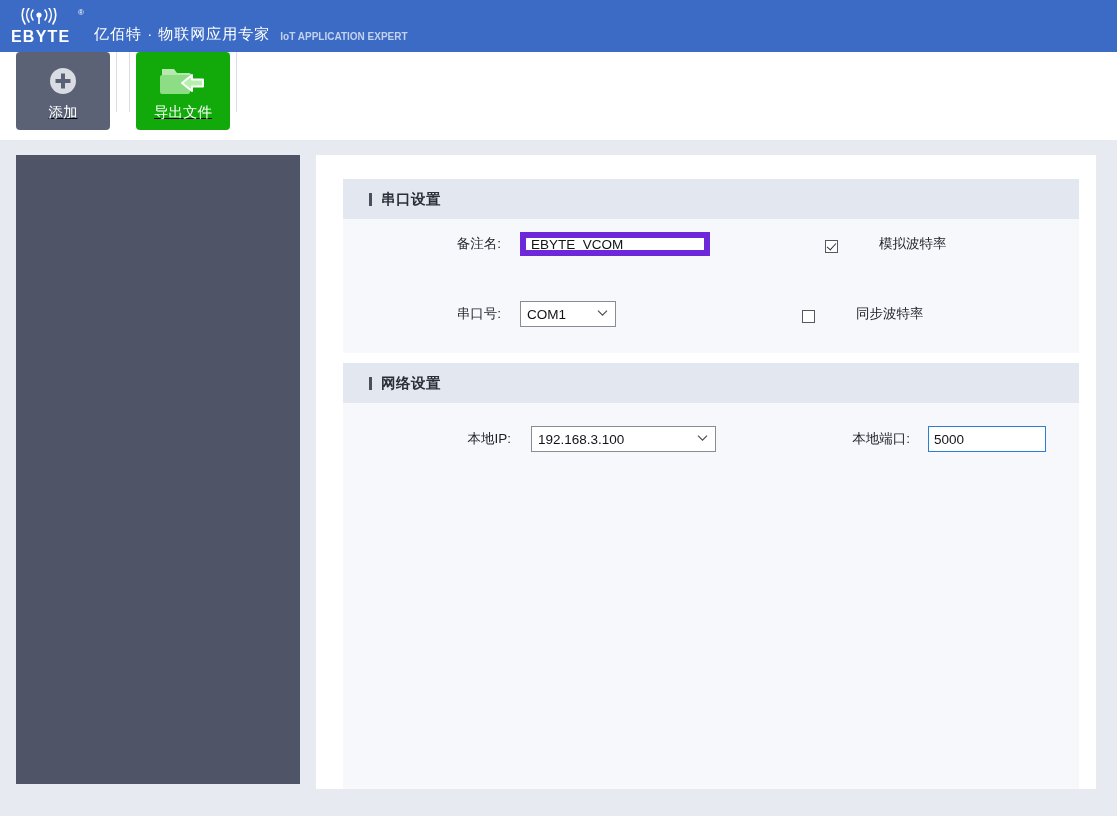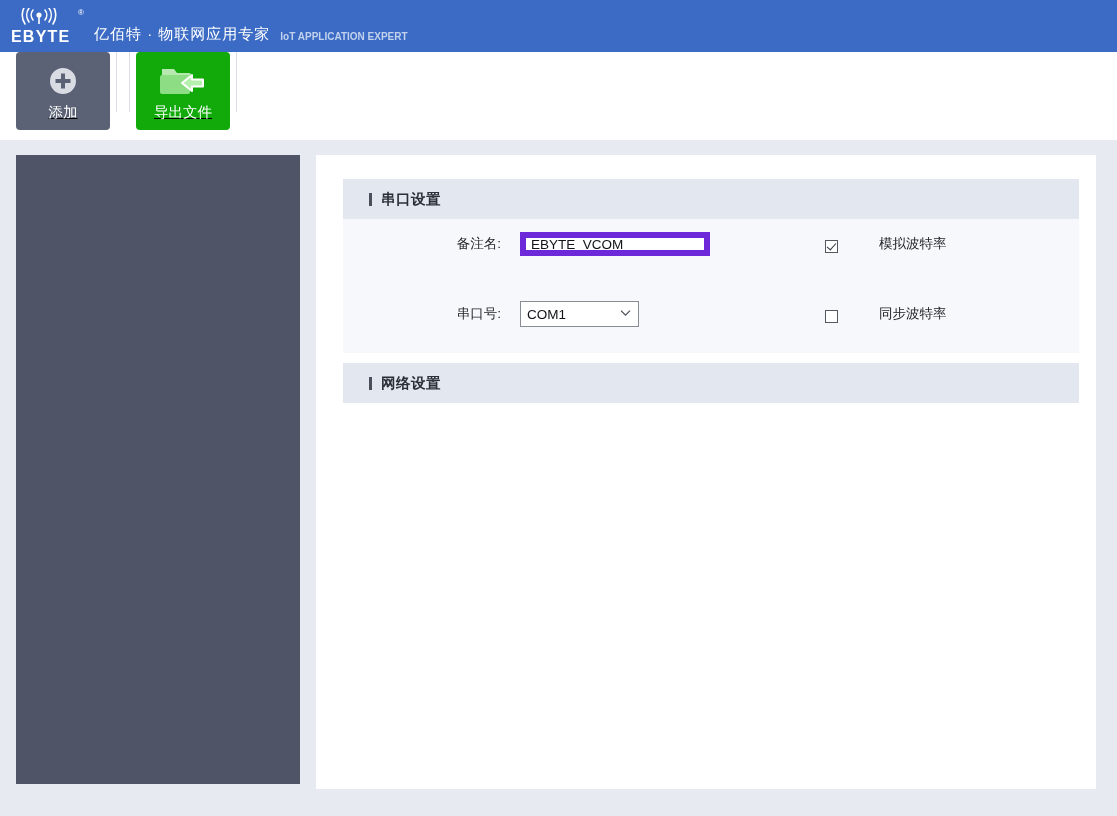--- a/index.html
+++ b/index.html
@@ -267,34 +267,50 @@
       <span class="flabel" style="width:158px;">备注名:</span>
       <input class="txtinput" style="width: 190px; margin-left: 19px;" type="text" value="EBYTE_VCOM">
       <span class="chkwrap" style="margin-left:115px;">
         <span class="chkbox checked"></span>
         <span class="chklabel">模拟波特率</span>
       </span>
     </div>
 
     <div class="row" style="left:0; top:82px; width:736px;">
       <span class="flabel" style="width:158px;">串口号:</span>
-      <span class="selwrap" style="width:119px; margin-left:19px;">
+      <span class="selwrap" style="width:96px; margin-left:19px;">
         <span class="selval">COM1</span>
         <span class="chev">
           <svg width="11" height="8" viewBox="0 0 11 8">
             <path d="M1 1.5 L5.5 6 L10 1.5" fill="none" stroke="#4a4f57" stroke-width="1.2"></path>
           </svg>
         </span>
       </span>
       <span class="chkwrap" style="margin-left:186px;">
         <span class="chkbox"></span>
         <span class="chklabel">同步波特率</span>
       </span>
     </div>
   </div>
 
   <div class="section-head" style="top:208px;">
     <span class="section-bar"></span>
     <span class="section-title">网络设置</span>
   </div>
 
+  <div class="section-body" style="top:248px; height:386px;">
+
+    <div class="row" style="left:0; top:23px; width:736px;">
+      <span class="flabel" style="width:168px;">本地IP:</span>
+      <span class="selwrap" style="width:185px; margin-left:20px;">
+        <span class="selval">192.168.3.100</span>
+        <span class="chev">
+          <svg width="11" height="8" viewBox="0 0 11 8">
+            <path d="M1 1.5 L5.5 6 L10 1.5" fill="none" stroke="#4a4f57" stroke-width="1.2"></path>
+          </svg>
+        </span>
+      </span>
+      <span class="flabel" style="width:120px; margin-left:74px;">本地端口:</span>
+      <input class="txtinput focused" style="width: 118px; margin-left: 18px; height: 26px;" type="text" value="5000">
+    </div>
+  </div>
 
 </div>
 
 </body></html>

